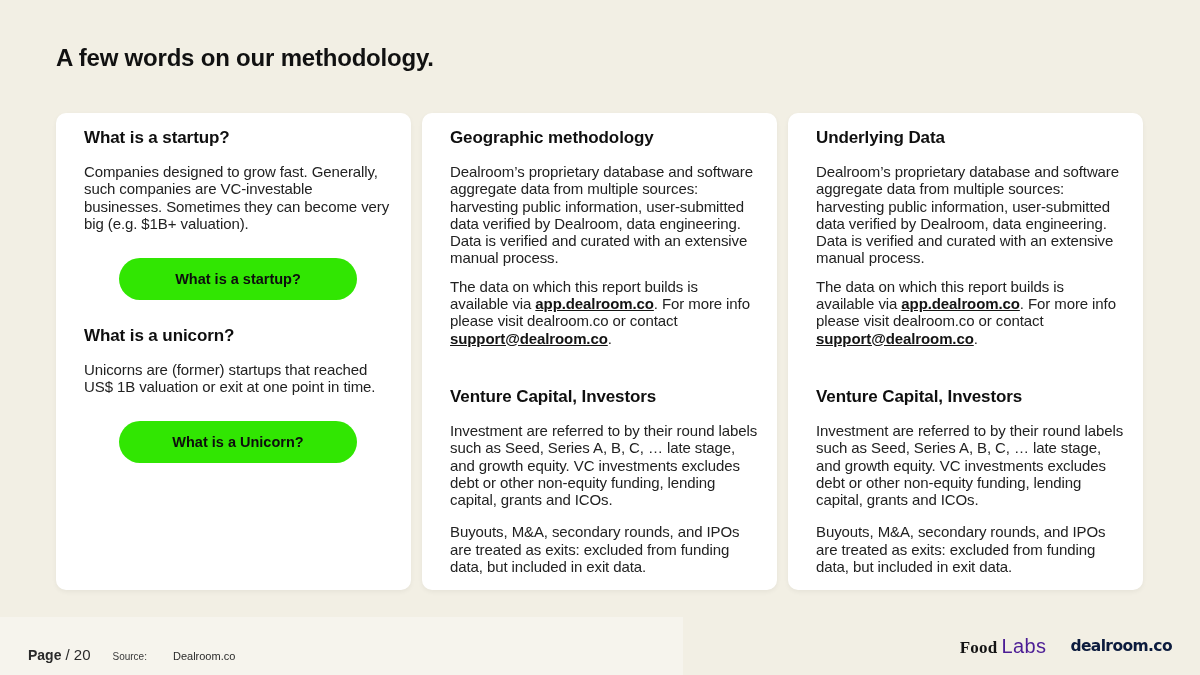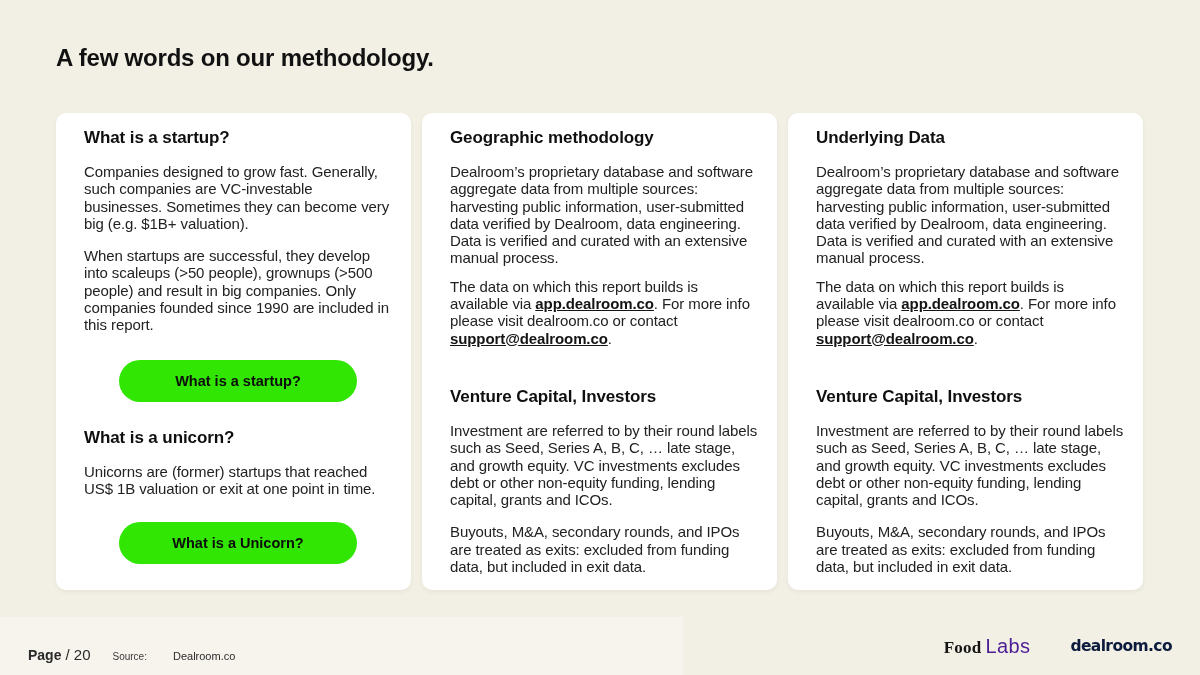--- a/index.html
+++ b/index.html
@@ -125,21 +125,21 @@
   }
 
   .page-label { font-size: 14px; font-weight: 700; color: #2A2A2A; }
   .page-suffix { font-size: 15px; font-weight: 400; color: #2A2A2A; margin-left: 4px; }
   .source-label { font-size: 10px; color: #3A3A3A; margin-left: 22px; margin-top: 22px; }
   .source-value { font-size: 11px; color: #2A2A2A; margin-left: 26px; }
 
   .footer-right {
     display: flex;
     align-items: center;
-    gap: 40px;
+    gap: 24px;
   }
 
   .foodlabs-logo { display: flex; align-items: baseline; }
   .foodlabs-food {
     font-family: "Liberation Serif", serif;
     font-size: 17px;
     font-weight: 700;
     letter-spacing: 0.2px;
     color: #141414;
   }
@@ -165,21 +165,20 @@
 
 <h1 class="slide-title">A few words on our methodology.</h1>
 
 <div class="footer-strip"></div>
 
 <div class="cards-row">
 
   <div class="card">
     <div class="card-heading">What is a startup?</div>
     <p class="card-para">Companies designed to grow fast. Generally, such companies are VC-investable businesses. Sometimes they can become very big (e.g. $1B+ valuation).</p>
-    <p class="card-para">When startups are successful, they develop into scaleups (&gt;50 people), grownups (&gt;500 people) and result in big companies. Only companies founded since 1990 are included in this report.</p>
     <button class="pill-button">What is a startup?</button>
     <div class="card-heading unicorn-heading">What is a unicorn?</div>
     <p class="card-para">Unicorns are (former) startups that reached US$ 1B valuation or exit at one point in time.</p>
     <button class="pill-button second">What is a Unicorn?</button>
   </div>
 
   <div class="card">
     <div class="card-heading">Geographic methodology</div>
     <p class="card-para tight">Dealroom’s proprietary database and software aggregate data from multiple sources: harvesting public information, user-submitted data verified by Dealroom, data engineering. Data is verified and curated with an extensive manual process.</p>
     <p class="card-para"><span>The data on which this report builds is available via </span><span class="inline-link">app.dealroom.co</span><span>. For more info please visit dealroom.co or contact </span><span class="inline-link">support@dealroom.co</span><span>.</span></p>

